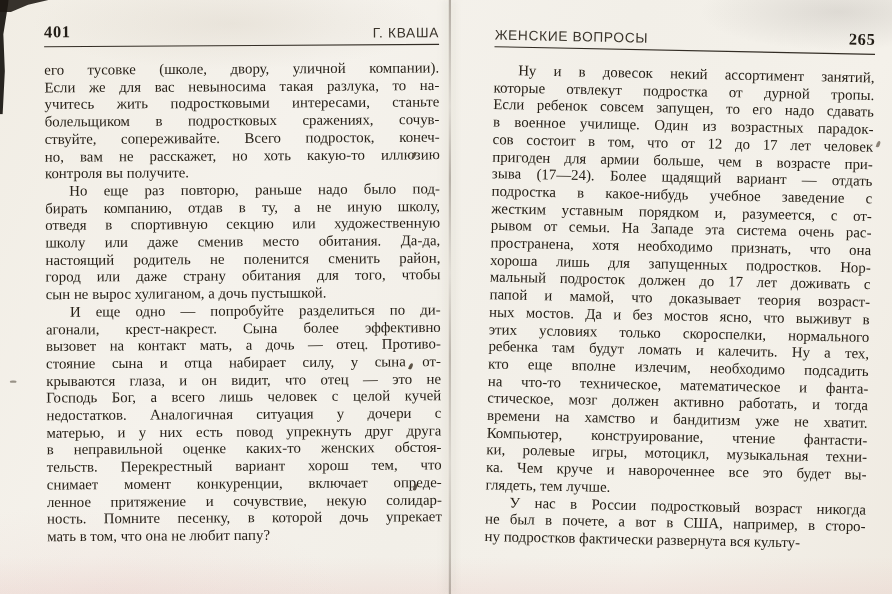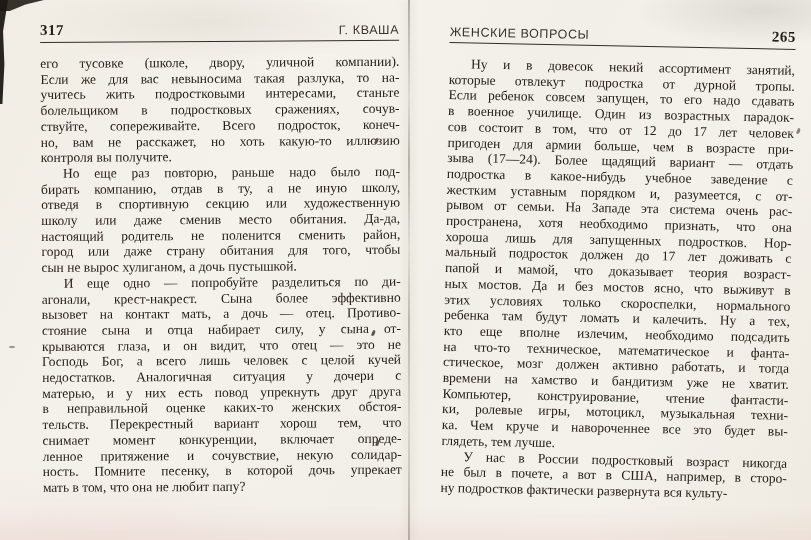--- a/index.html
+++ b/index.html
@@ -75,21 +75,21 @@
   .line.last { text-align-last: auto; }
   .line.indent { text-indent: 22px; }
 </style>
 </head>
 <body>
 
 <div class="scan">
 
   <div class="page left-page">
     <div class="page-header">
-      <span class="pagenum">317</span>
+      <span class="pagenum">401</span>
       <span class="runhead">Г. КВАША</span>
     </div>
     <div class="page-body" id="left-page-body">
         <div class="line">его тусовке (школе, двору, уличной компании).</div>
         <div class="line">Если же для вас невыносима такая разлука, то на-</div>
         <div class="line">учитесь жить подростковыми интересами, станьте</div>
         <div class="line">болельщиком в подростковых сражениях, сочув-</div>
         <div class="line">ствуйте, сопереживайте. Всего подросток, конеч-</div>
         <div class="line">но, вам не расскажет, но хоть какую-то иллюзию</div>
         <div class="line last">контроля вы получите.</div>

